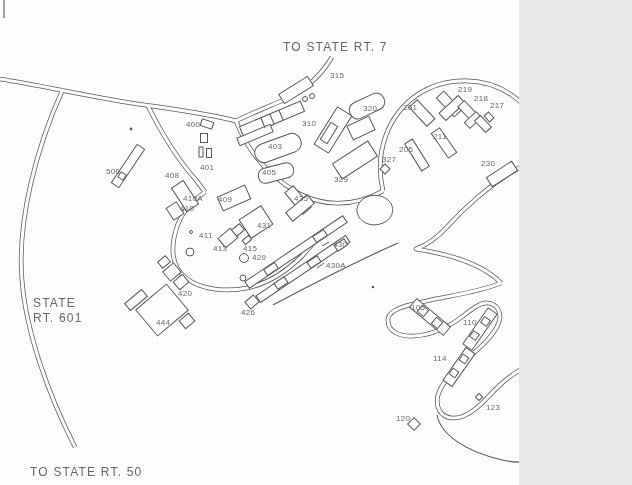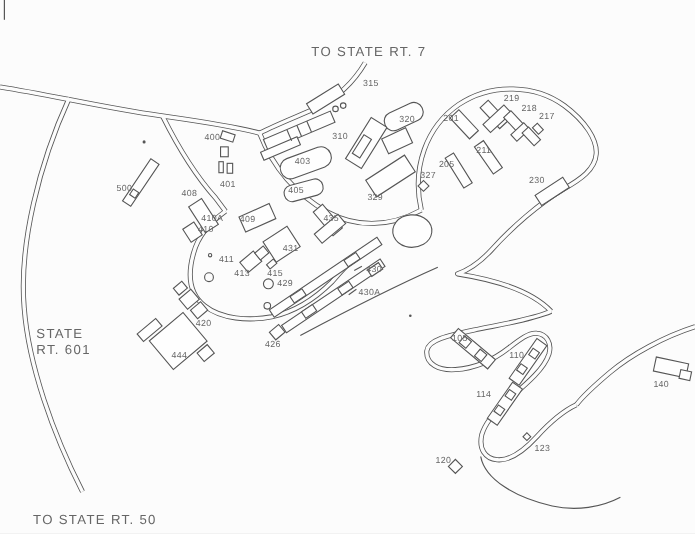--- a/index.html
+++ b/index.html
@@ -3,21 +3,21 @@
 <meta charset="utf-8">
 <style>
   :root{
     --bg:#fcfcfc;
     --line:#565656;
     --fill:#fefefe;
     --label:#666666;
   }
   html,body{margin:0;padding:0;background:#e8e8e8;}
   .canvas{
-    width:632px;height:485px;background:var(--bg);
+    width:519px;height:485px;background:var(--bg);
     position:relative;overflow:hidden;
     font-family:"Liberation Sans",sans-serif;
   }
   svg{display:block;}
   .road-out use{stroke:var(--line);stroke-width:4.6;fill:none;stroke-linejoin:round;stroke-linecap:butt;}
   .road-in  use{stroke:var(--bg);stroke-width:3.1;fill:none;stroke-linejoin:round;stroke-linecap:butt;}
   .road-single use{stroke:var(--line);stroke-width:1.1;fill:none;stroke-linejoin:round;}
   .bldg{fill:var(--fill);stroke:var(--line);stroke-width:1;}
   .pond{fill:var(--fill);stroke:var(--line);stroke-width:1;}
   .oc{fill:none;stroke:var(--line);stroke-width:1;}

